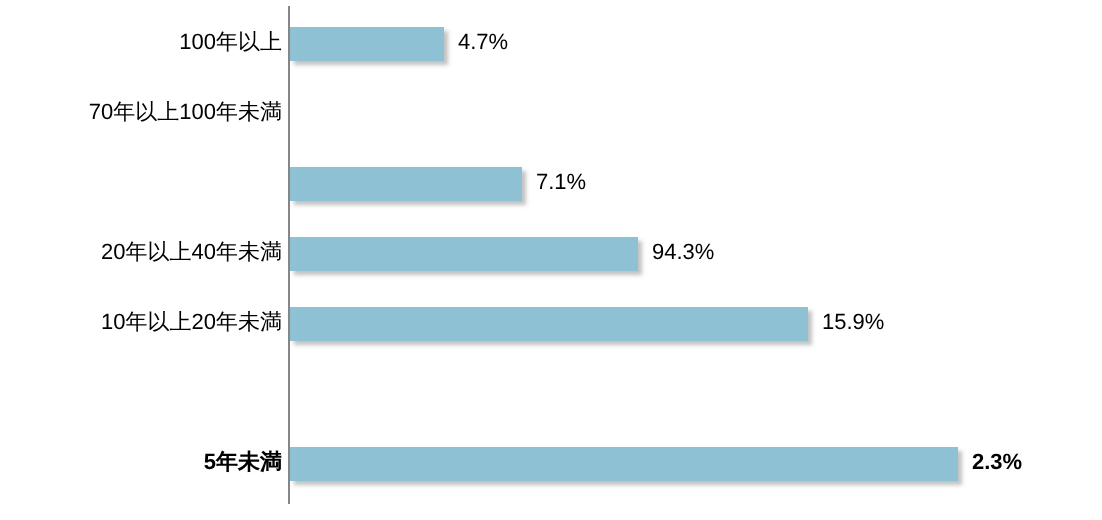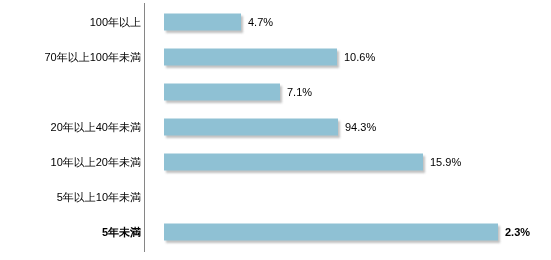--- a/index.html
+++ b/index.html
@@ -55,21 +55,20 @@
     letter-spacing: 0px;
   }
   .bar-wrap {
     position: absolute;
     left: 145px;
     top: 50%;
     transform: translateY(-50%);
     height: 17px;
     display: flex;
     align-items: center;
-    margin-left: 19px;
   }
   .bar {
     height: 17px;
     background: #8FC1D4;
     box-shadow: 2px 2px 2px rgba(120,120,120,0.45);
     box-sizing: border-box;
   }
   .bar-value {
     font-size: 11px;
     color: #000000;
@@ -86,24 +85,20 @@
   <div id="plot-area">
       <div class="bar-row" style="top: 4px;">
         <div class="cat-label">100年以上</div>
         <div class="bar-wrap">
           <div class="bar" style="width: 77px; background: rgb(143, 193, 212);"></div>
           <div class="bar-value">4.7%</div>
         </div>
       </div>
       <div class="bar-row" style="top: 39px;">
         <div class="cat-label">70年以上100年未満</div>
-        <div class="bar-wrap">
-          <div class="bar" style="width: 173px; background: rgb(143, 193, 212);"></div>
-          <div class="bar-value">10.6%</div>
-        </div>
       </div>
       <div class="bar-row" style="top: 74px;">
         <div class="bar-wrap">
           <div class="bar" style="width: 116px; background: rgb(143, 193, 212);"></div>
           <div class="bar-value">7.1%</div>
         </div>
       </div>
       <div class="bar-row" style="top: 109px;">
         <div class="cat-label">20年以上40年未満</div>
         <div class="bar-wrap">
@@ -112,21 +107,20 @@
         </div>
       </div>
       <div class="bar-row" style="top: 144px;">
         <div class="cat-label">10年以上20年未満</div>
         <div class="bar-wrap">
           <div class="bar" style="width: 259px; background: rgb(143, 193, 212);"></div>
           <div class="bar-value">15.9%</div>
         </div>
       </div>
       <div class="bar-row" style="top: 179px;">
-        <div class="cat-label">5年以上10年未満</div>
       </div>
       <div class="bar-row" style="top: 214px; font-weight: bold;">
         <div class="cat-label">5年未満</div>
         <div class="bar-wrap">
           <div class="bar" style="width: 334px; background: rgb(143, 193, 212);"></div>
           <div class="bar-value">2.3%</div>
         </div>
       </div>
     </div>
 

